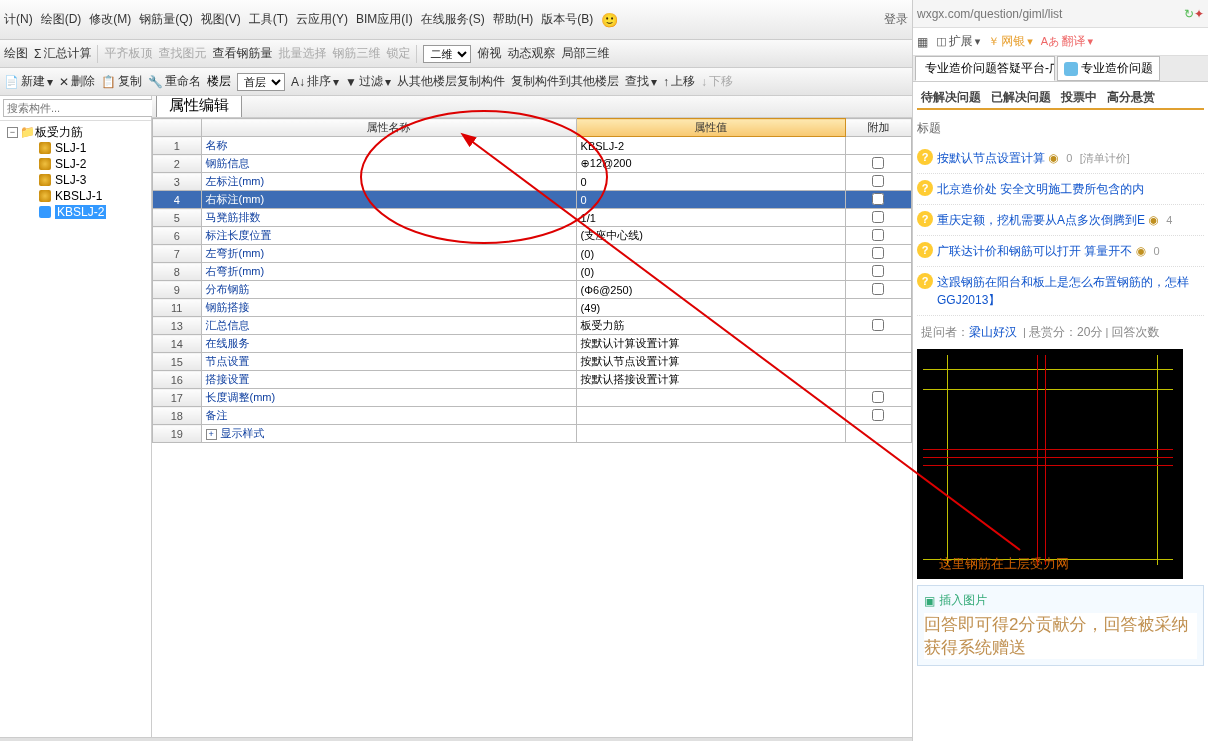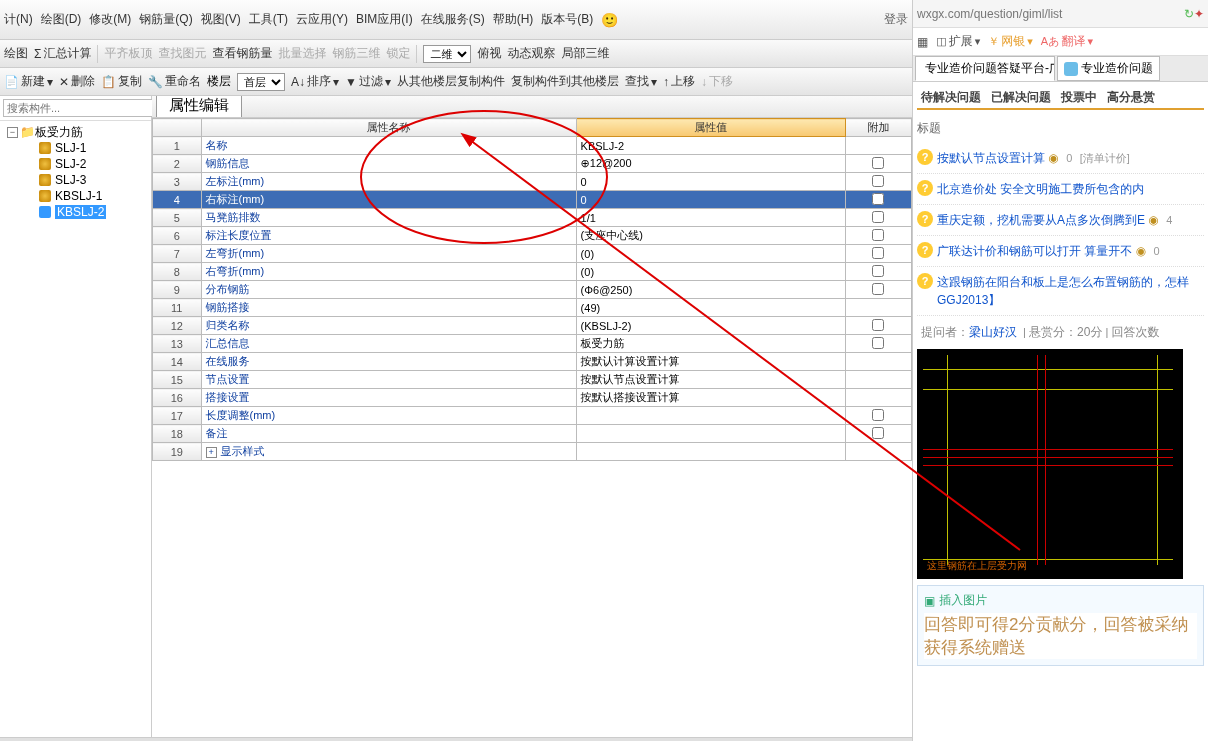--- a/index.html
+++ b/index.html
@@ -236,26 +236,20 @@
               <td>(Φ6@250)</td>
               <td class="chk"><input type="checkbox" style=""></td>
             </tr>
             <tr>
               <td class="rh">11</td>
               <td class="name">钢筋搭接</td>
               <td>(49)</td>
               <td class="chk"></td>
             </tr>
             <tr>
-              <td class="rh">12</td>
-              <td class="name">归类名称</td>
-              <td>(KBSLJ-2)</td>
-              <td class="chk"><input type="checkbox" style=""></td>
-            </tr>
-            <tr>
               <td class="rh">13</td>
               <td class="name">汇总信息</td>
               <td>板受力筋</td>
               <td class="chk"><input type="checkbox" style=""></td>
             </tr>
             <tr>
               <td class="rh">14</td>
               <td class="name">在线服务</td>
               <td>按默认计算设置计算</td>
               <td class="chk"></td>
@@ -357,21 +351,21 @@
       <div class="yline" style="left:6px;top:20px;width:250px;height:1px"></div>
       <div class="yline" style="left:6px;top:40px;width:250px;height:1px"></div>
       <div class="yline" style="left:6px;top:210px;width:250px;height:1px"></div>
       <div class="yline" style="left:30px;top:6px;width:1px;height:210px"></div>
       <div class="yline" style="left:240px;top:6px;width:1px;height:210px"></div>
       <div class="redline" style="left:6px;top:100px;width:250px;height:1px"></div>
       <div class="redline" style="left:6px;top:108px;width:250px;height:1px"></div>
       <div class="redline" style="left:6px;top:116px;width:250px;height:1px"></div>
       <div class="redline" style="left:120px;top:6px;width:1px;height:210px"></div>
       <div class="redline" style="left:128px;top:6px;width:1px;height:210px"></div>
-      <div style="position:absolute;left:10px;bottom:6px;color:#d06000;font-size:10px">这里钢筋在上层受力网</div>
+      <div style="position:absolute;left:22px;bottom:6px;color:#d06000;font-size:13px">这里钢筋在上层受力网</div>
     </div>
     <div class="insert-box">
       <div class="hdr">▣ <span>插入图片</span></div>
       <div class="hint">回答即可得2分贡献分，回答被采纳获得系统赠送</div>
     </div>
   </div>
 </div>
 
 <div class="anno" style="left:0;top:0;width:1208px;height:741px">
   <div class="ellipse" style="left:360px;top:110px;width:248px;height:134px"></div>

